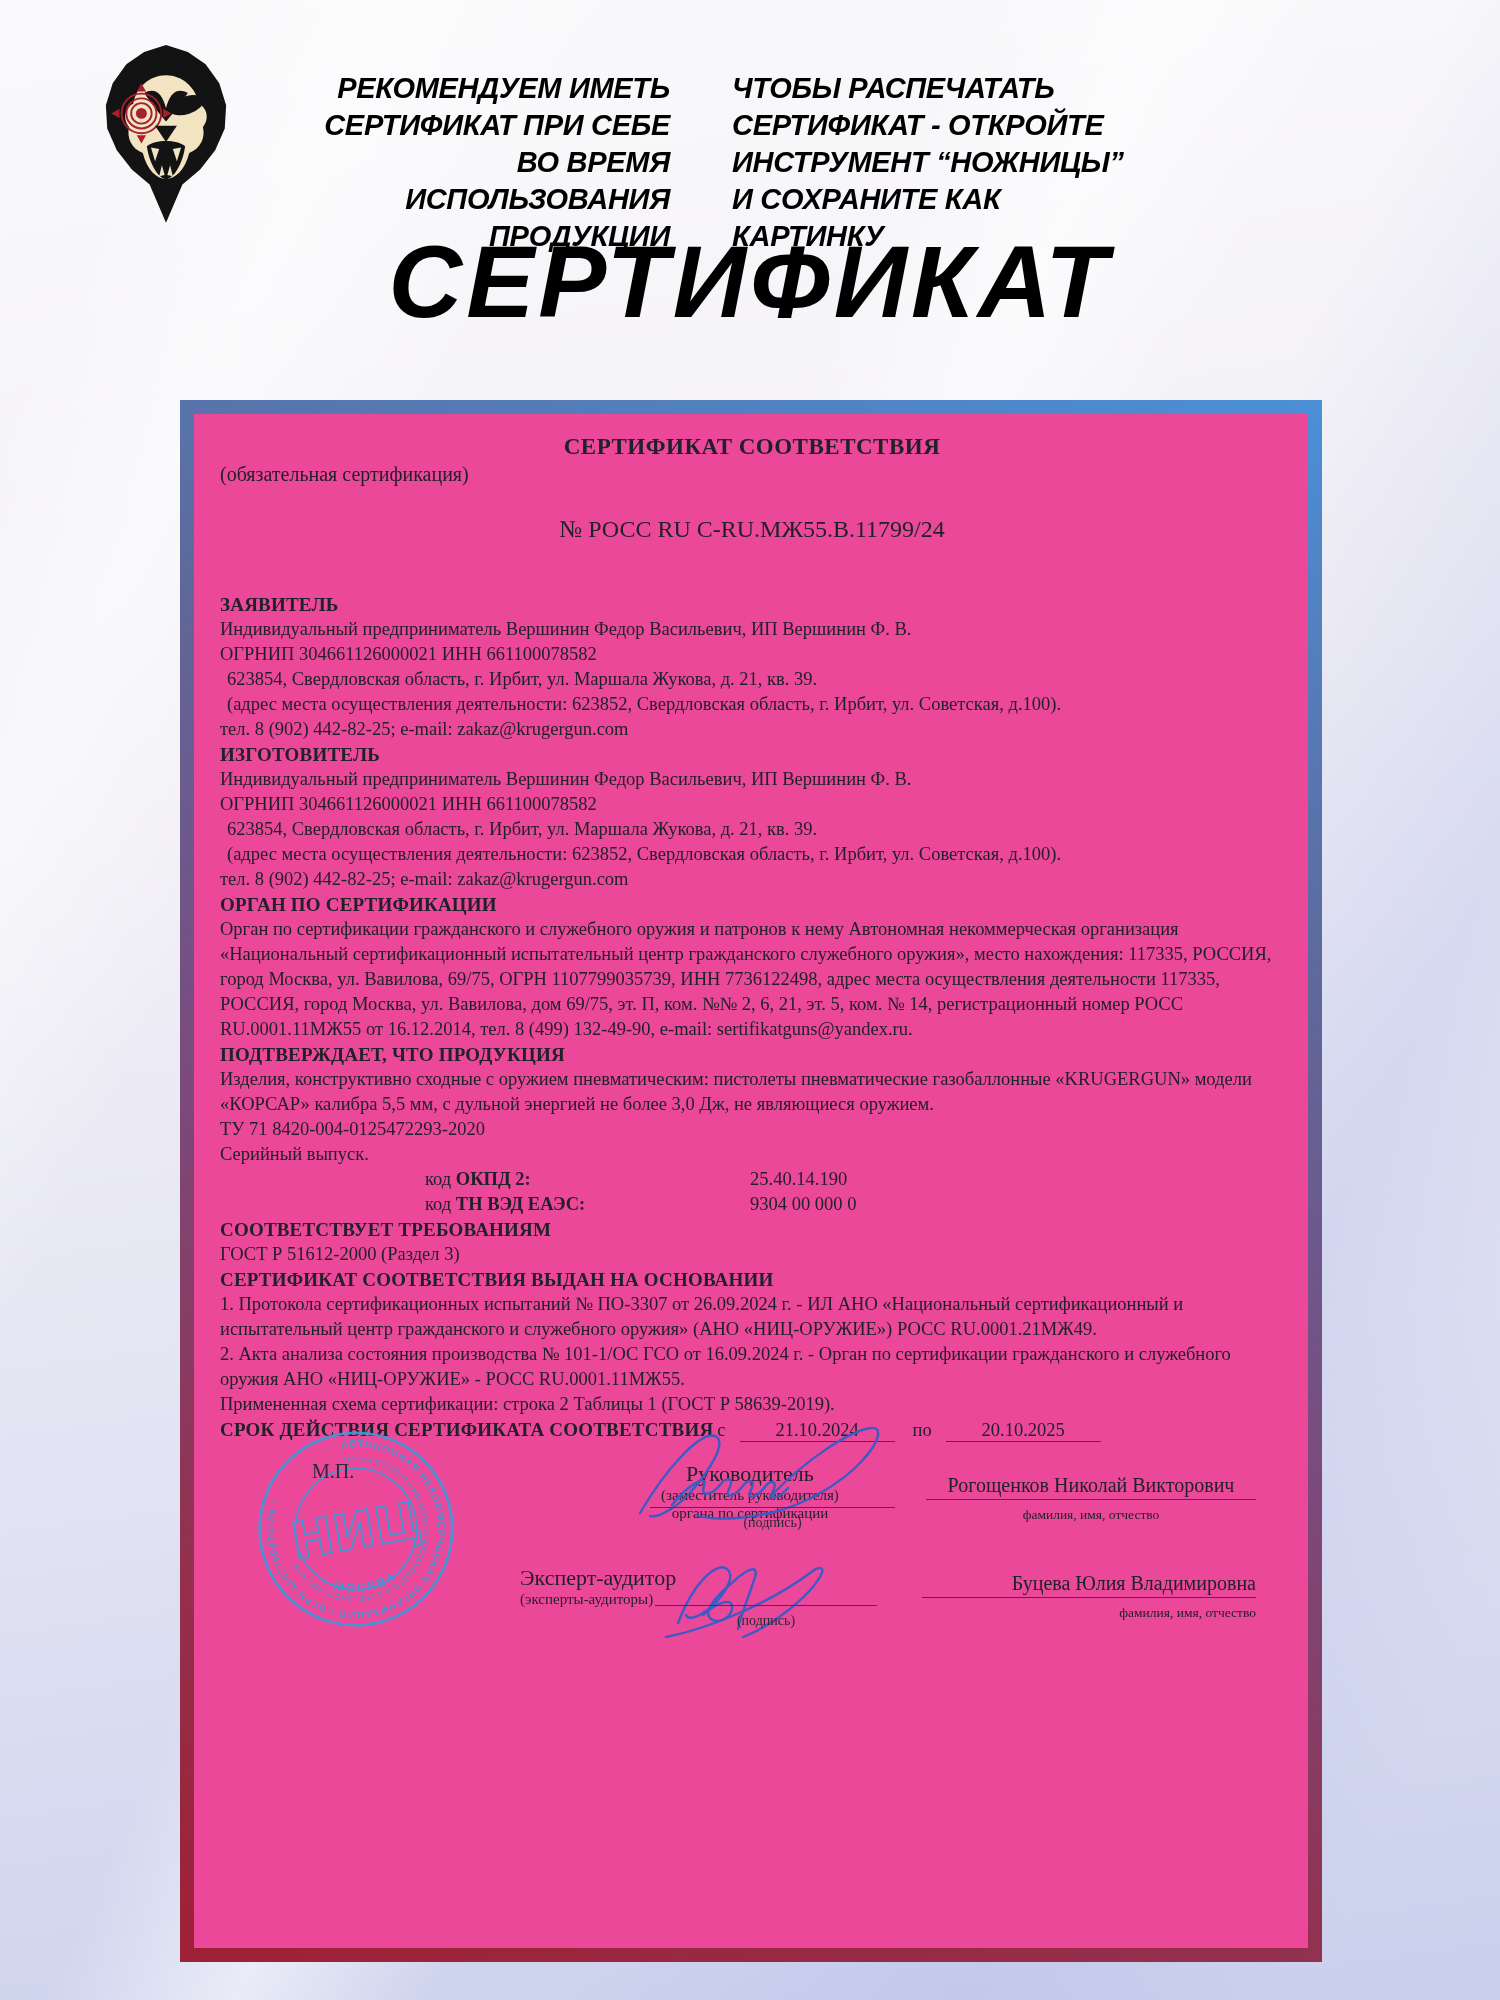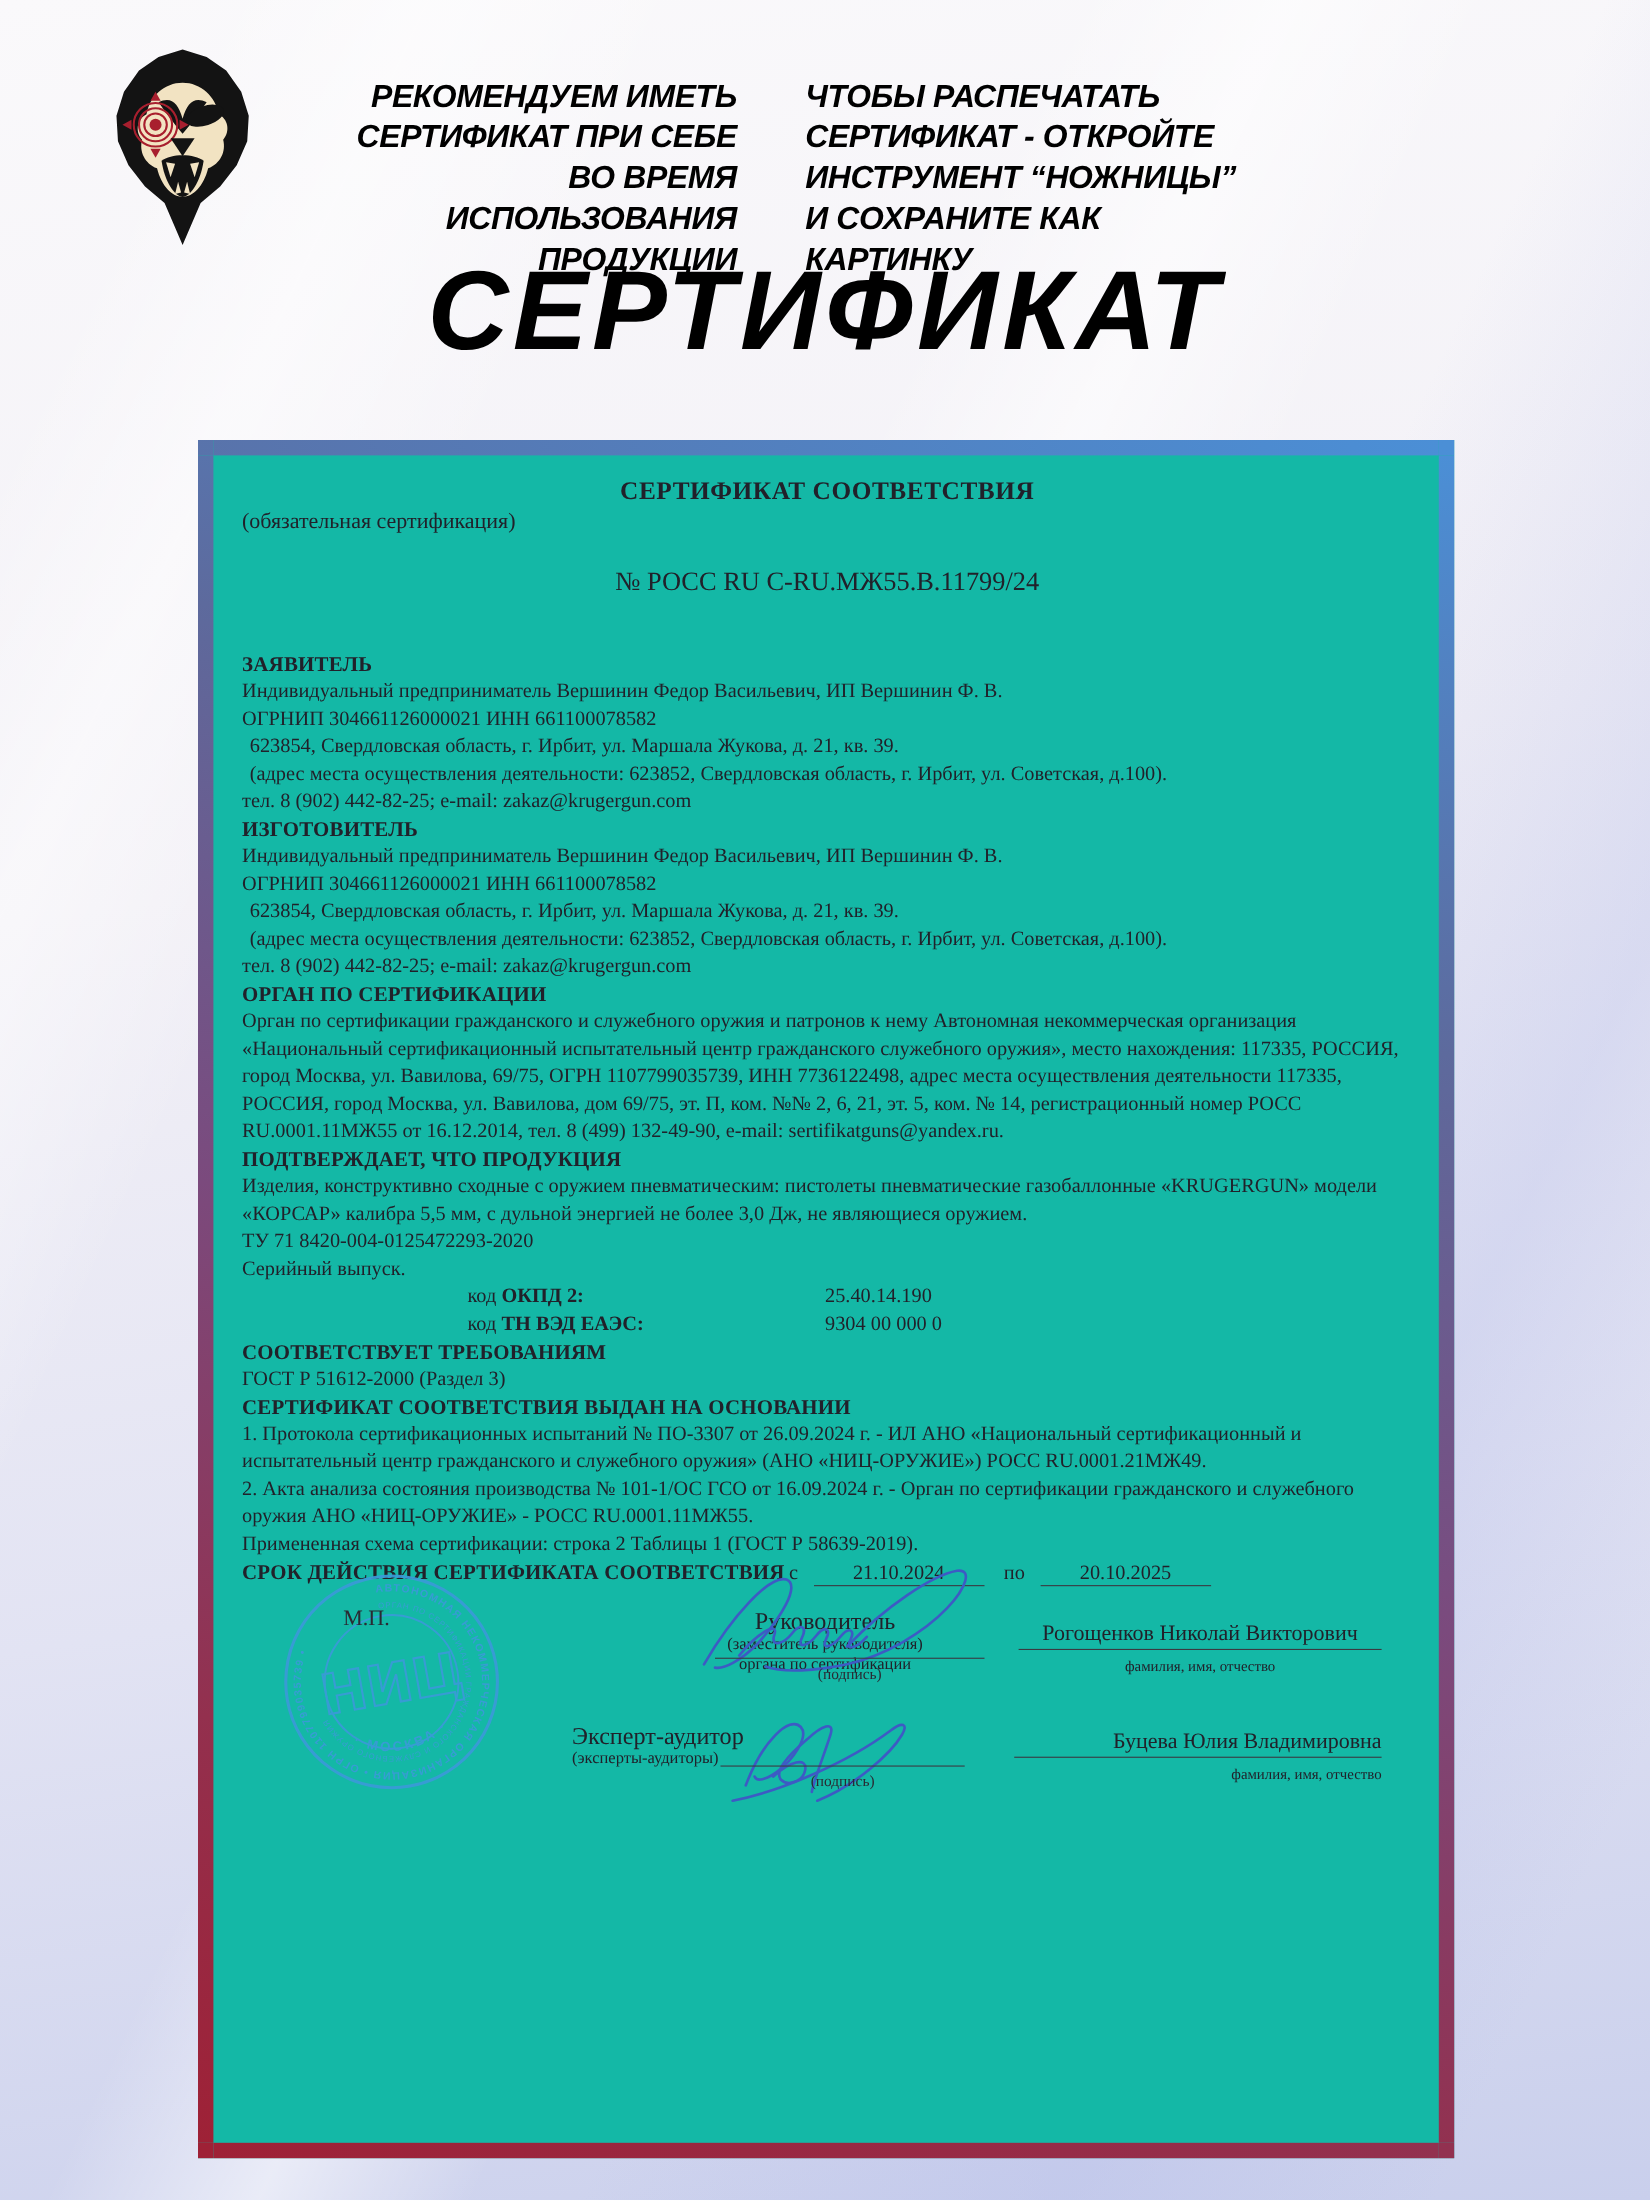--- a/index.html
+++ b/index.html
@@ -22,21 +22,21 @@
   .advice.right{ left:732px; width:418px; text-align:left; }
 
   .big-title{ position:absolute; top:224px; left:0; width:100%; text-align:center;
     font-style:italic; font-weight:bold; font-size:102px; letter-spacing:4px; color:#000;
     font-family:"Liberation Sans", sans-serif; }
 
   
   .card{ position:absolute; left:180px; top:400px; width:1142px; height:1562px;
     border:14px solid; overflow:hidden;
     border-image: linear-gradient(200deg, var(--border-a) 0%, var(--border-b) 28%, var(--border-d) 55%, #93304e 80%, var(--border-c) 100%) 1;
-    background:#14b8a6; }
+    background:#ec4899; }
   .card-inner{ padding:20px 24px 0 26px; font-family:"Liberation Serif", serif;
     color:#21212a; font-size:18.5px; line-height:25px; }
 
   .c-title{ text-align:center; font-weight:bold; font-size:23px; letter-spacing:.5px; }
   .c-sub  { text-align:left; font-size:20px; margin-top:3px; }
   .c-num  { text-align:center; font-weight:normal; font-size:24px; margin-top:30px; margin-bottom:50px; }
 
   .h{ font-weight:bold; font-size:19px; letter-spacing:.2px; }
   .sec .ln.indent{ padding-left:7px; }
 

